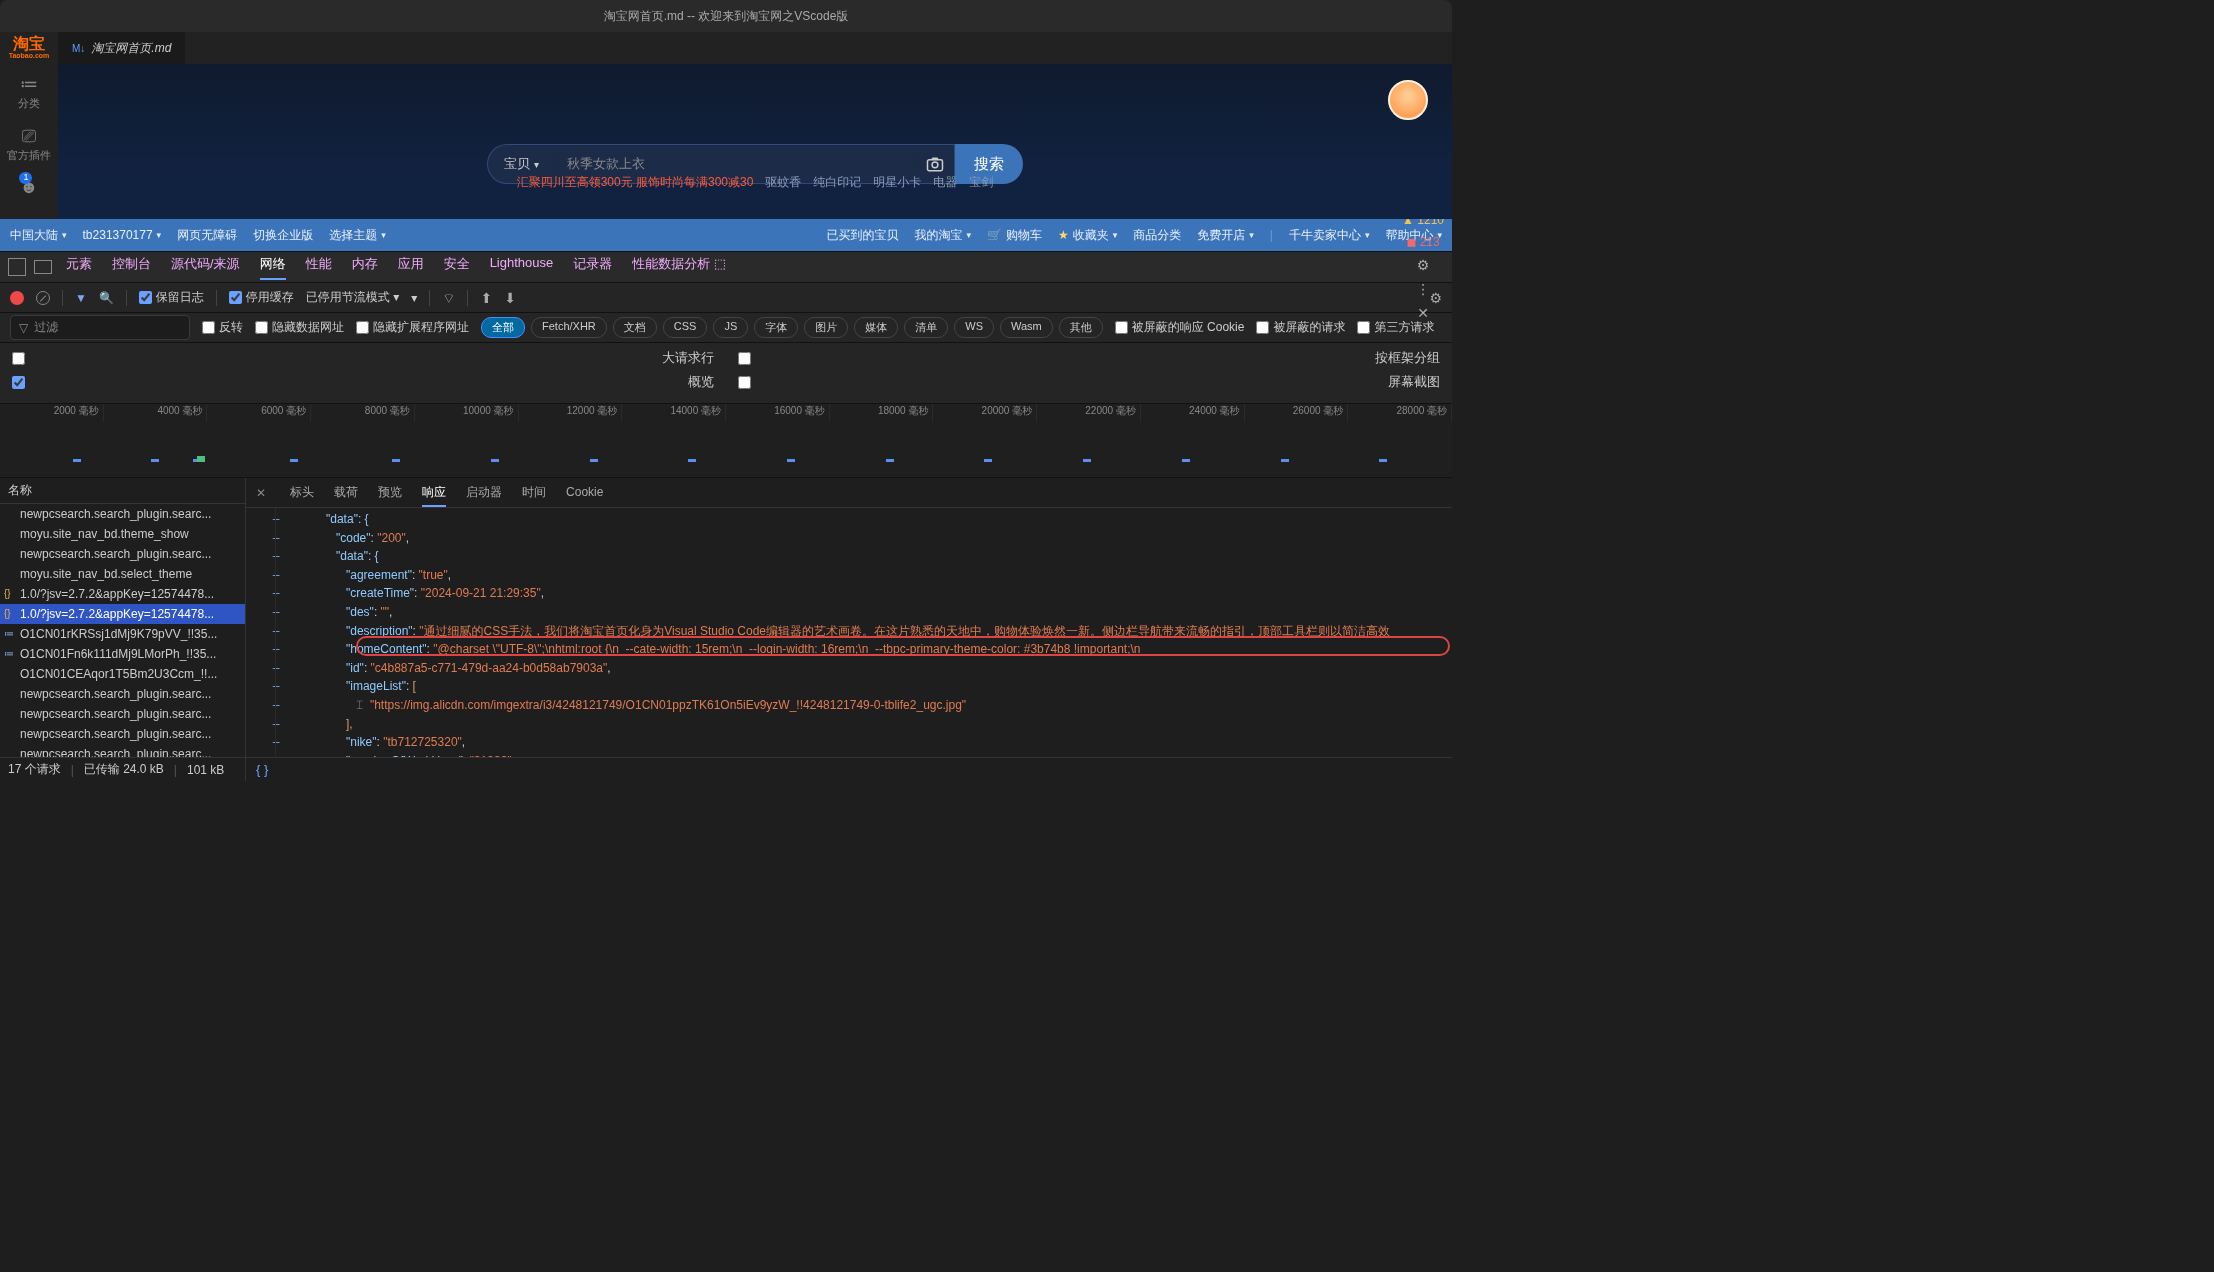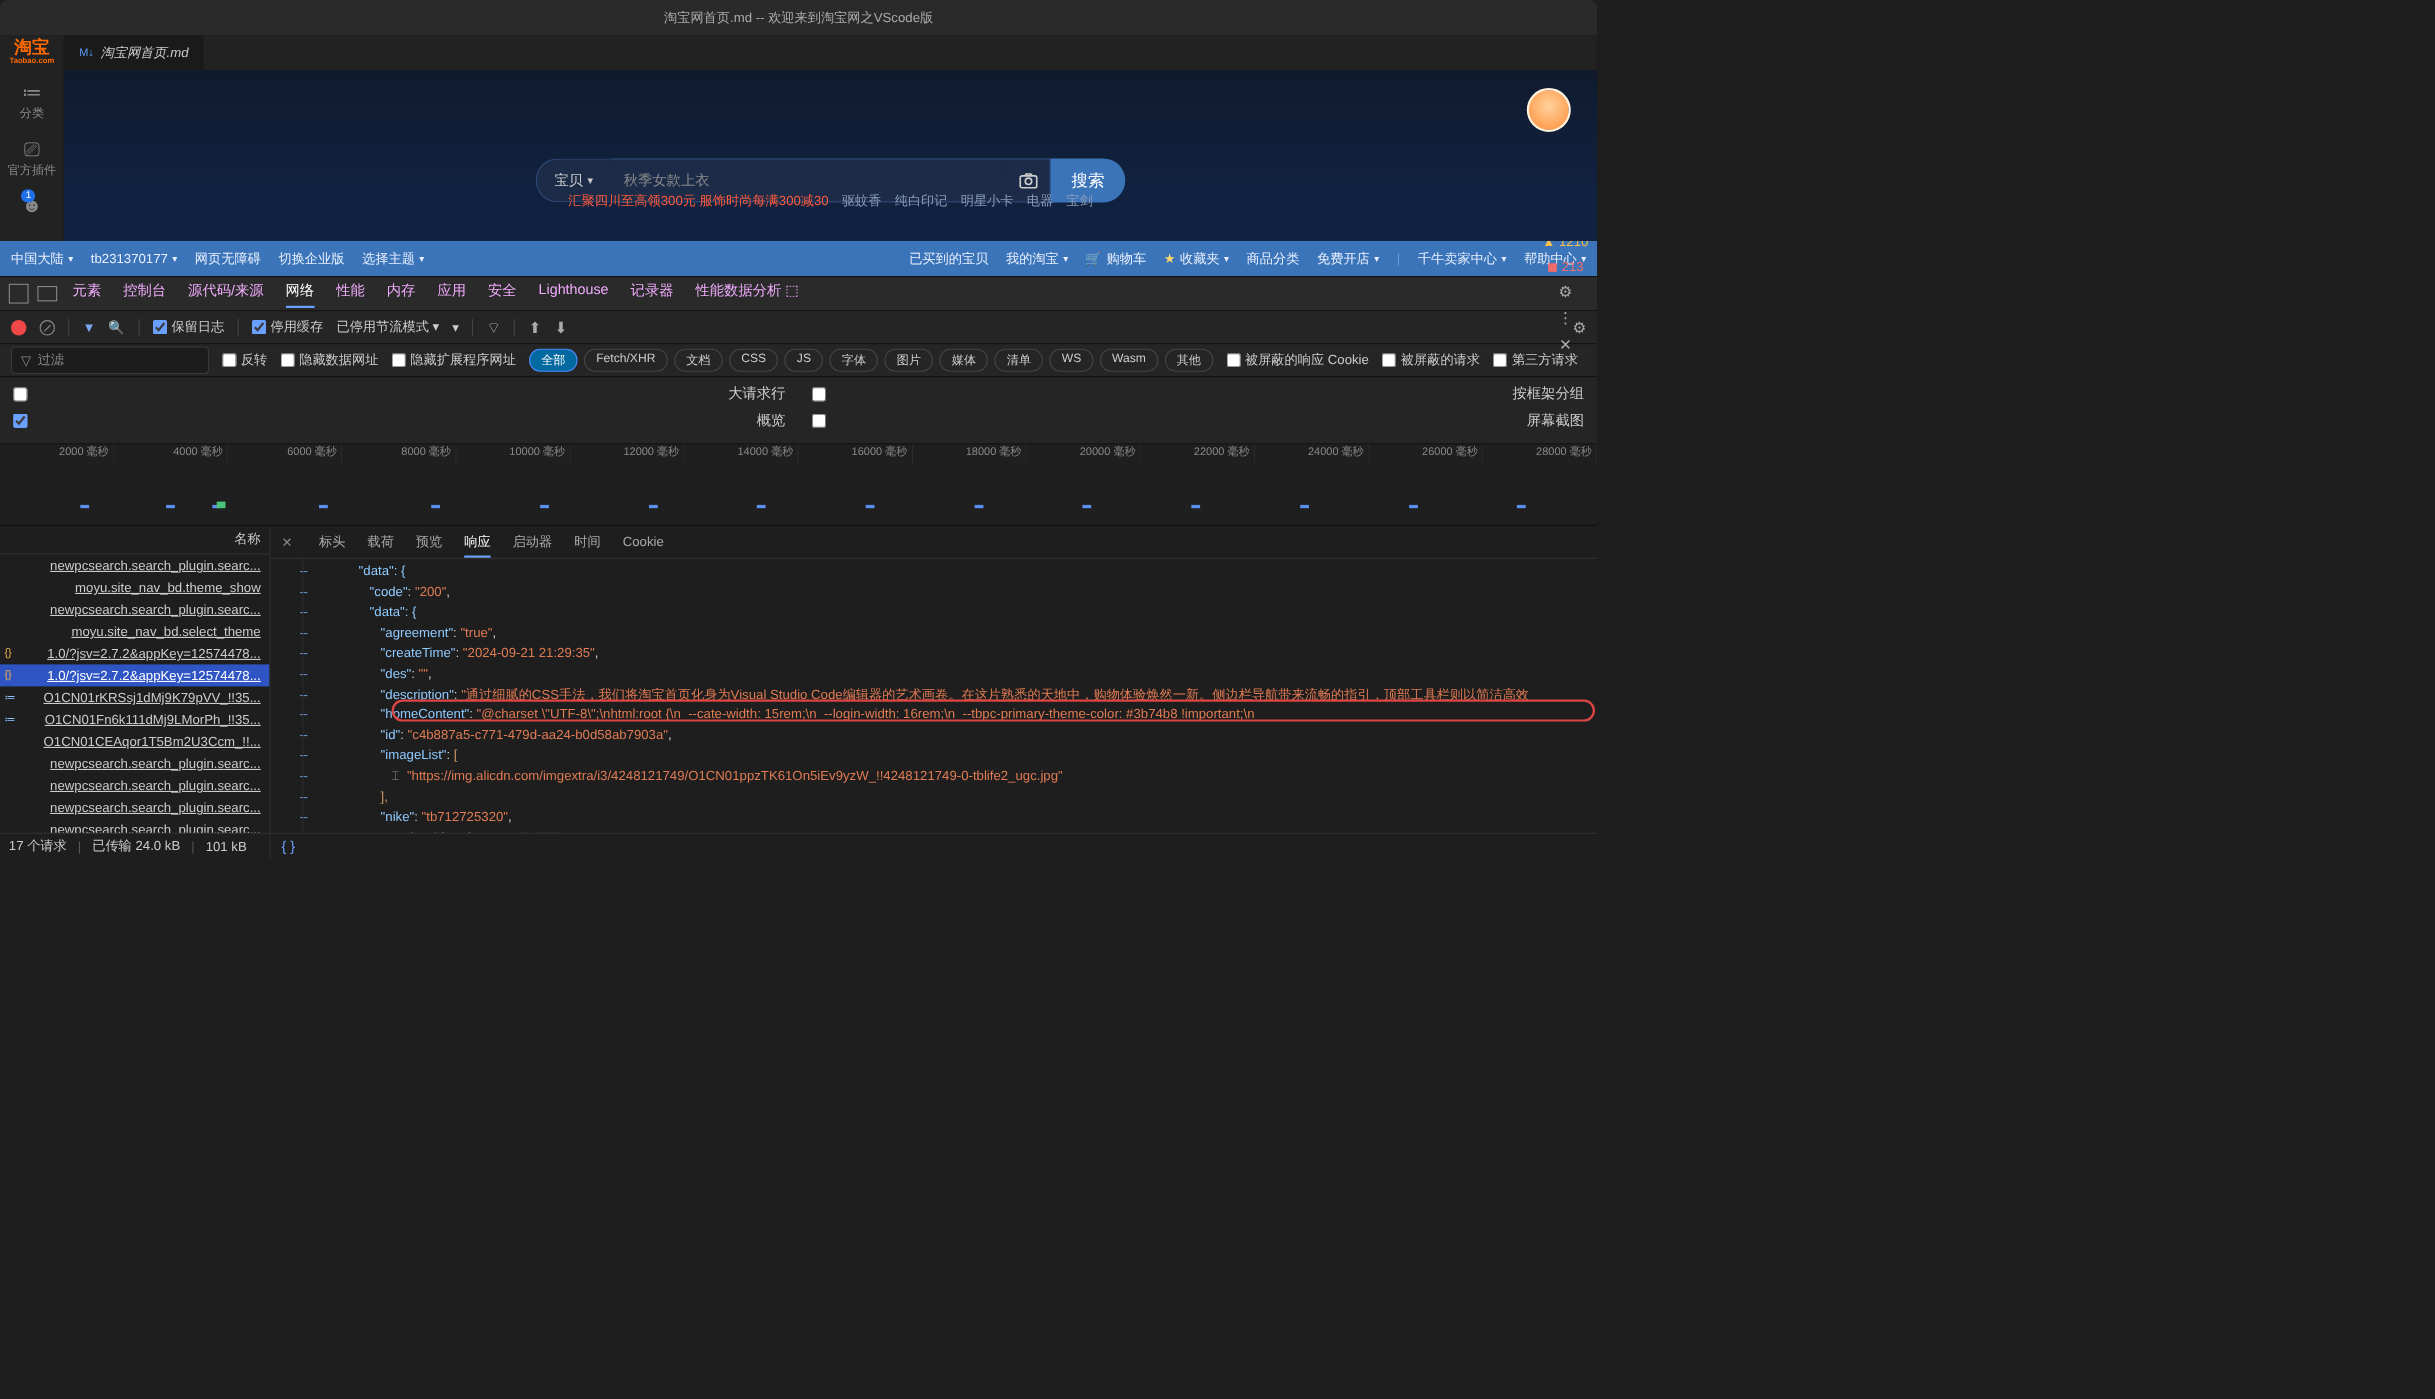--- a/index.html
+++ b/index.html
@@ -73,24 +73,24 @@
 
 .timeline { height: 74px; background: #1f1f1f; border-bottom: 1px solid #111; position: relative; }
 .tl-labels { display: flex; height: 18px; font-size: 10px; color: #888; }
 .tl-labels span { flex: 1; text-align: right; padding-right: 4px; border-right: 1px solid #2a2a2a; }
 .tl-body { position: relative; height: 56px; }
 .tl-tick { position: absolute; bottom: 16px; width: 8px; height: 3px; background: #5a8ff0; }
 .tl-tick.g { background: #4ac27a; height: 6px; }
 
 
 .net-body { display: flex; height: 303px; }
-.req-panel { width: 246px; background: #1e1e1e; border-right: 1px solid #333; display: flex; flex-direction: column; text-align: right; }
+.req-panel { width: 246px; background: #1e1e1e; border-right: 1px solid #333; display: flex; flex-direction: column; }
 .req-head { padding: 4px 8px; color: #ccc; font-size: 12px; border-bottom: 1px solid #333; }
 .req-list { flex: 1; overflow: hidden; }
-.req-row { padding: 3px 8px 3px 20px; color: #ccc; font-size: 12px; white-space: nowrap; overflow: hidden; text-overflow: ellipsis; position: relative; text-decoration: underline; }
+.req-row { padding: 3px 8px 3px 20px; color: #ccc; font-size: 12px; white-space: nowrap; overflow: hidden; text-overflow: ellipsis; position: relative; }
 .req-row.sel { background: #2f55c4; color: #fff; }
 .req-row .ico { position: absolute; left: 4px; top: 4px; font-size: 10px; }
 .ico-js { color: #e8b24a; }
 .ico-img { color: #8fc3ff; }
 
 .detail-panel { flex: 1; background: #1e1e1e; display: flex; flex-direction: column; }
 .detail-tabs { height: 30px; display: flex; align-items: center; gap: 20px; padding: 0 10px; border-bottom: 1px solid #333; font-size: 12px; }
 .detail-tabs .x { color: #888; margin-right: 4px; }
 .detail-tabs .dt { color: #aaa; }
 .detail-tabs .dt.active { color: #fff; border-bottom: 2px solid #6aa0ff; padding-bottom: 6px; }

